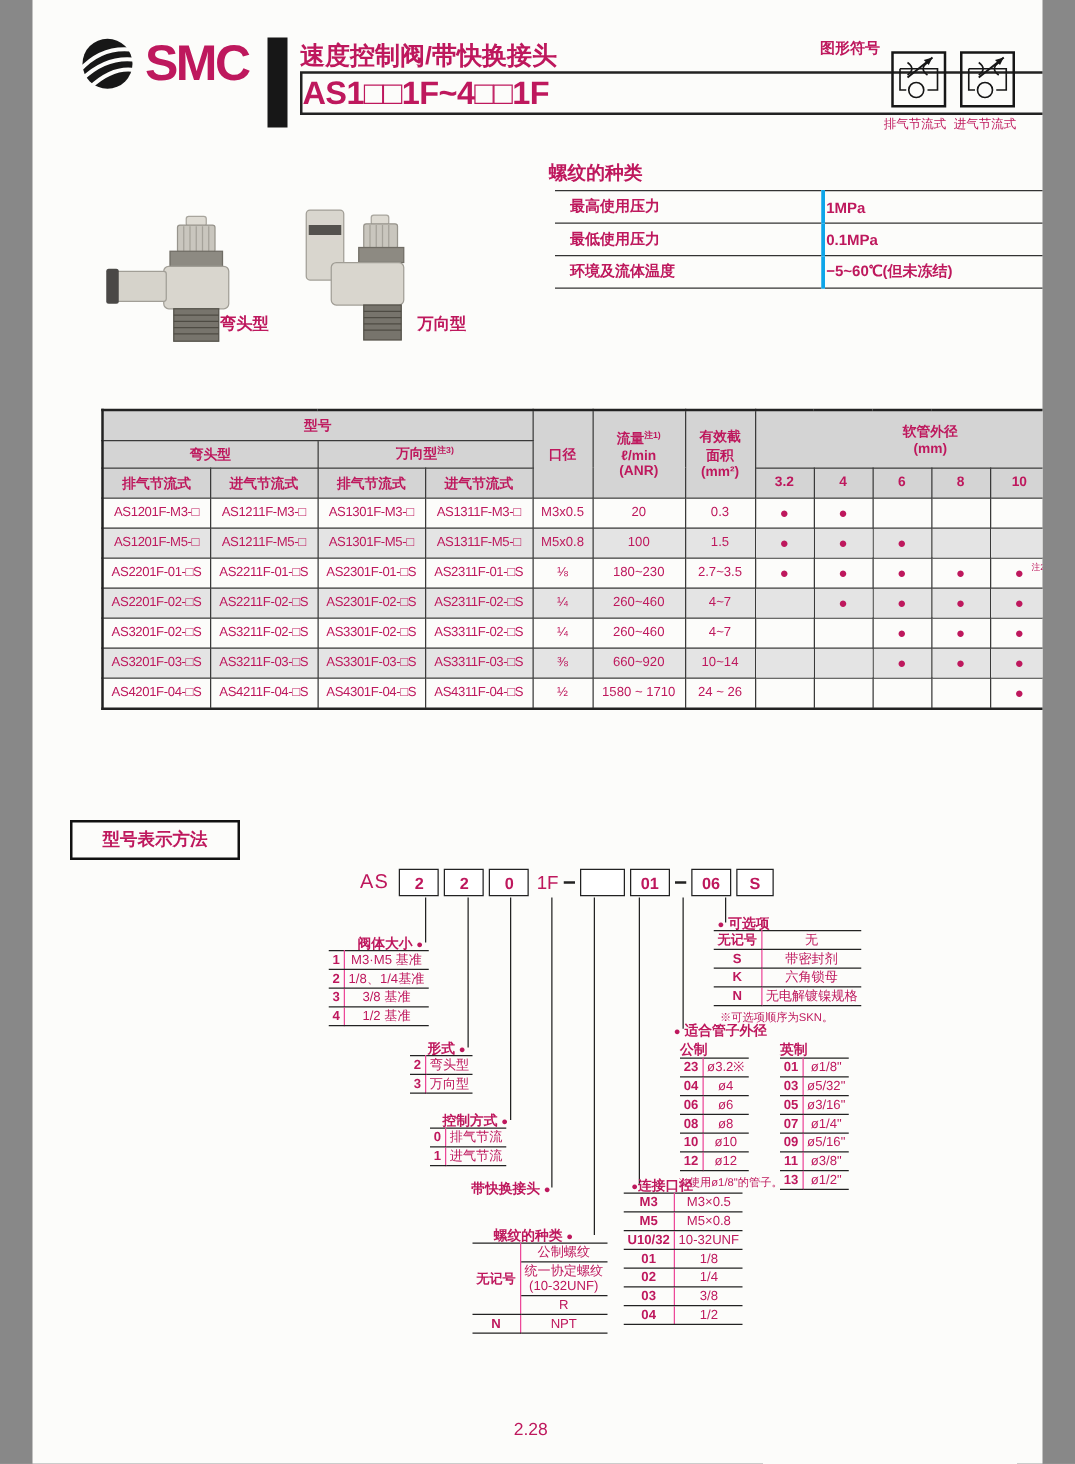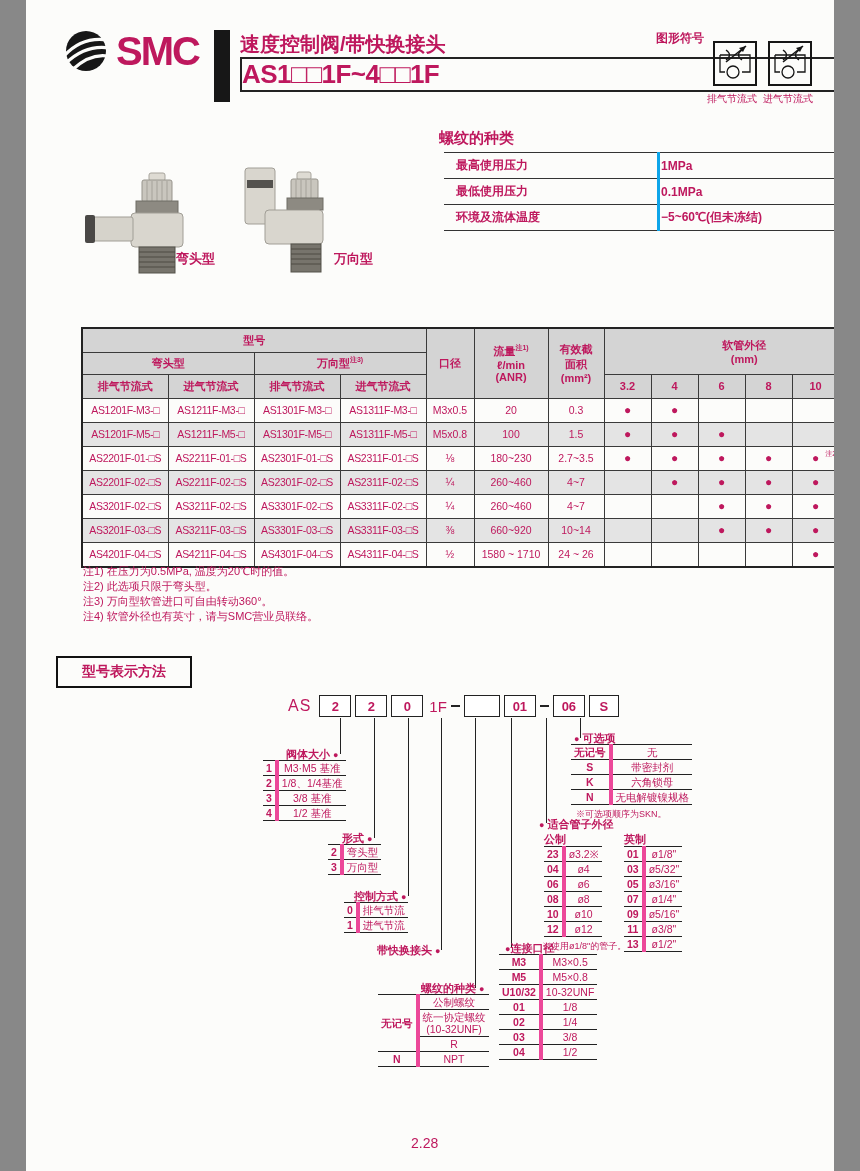--- a/index.html
+++ b/index.html
@@ -58,21 +58,21 @@
         display:flex;align-items:center;justify-content:center;background:#fff;}
   .mbox.blank{width:34px;}
   .mbox.s{width:28px;}
   .mid{font-size:15px;margin-left:2px;}
   .dash{width:9px;height:1.5px;background:#222;}
   .vline{position:absolute;width:1px;background:#222;}
   .dlabel{position:absolute;font-size:11px;font-weight:bold;white-space:nowrap;}
   .cdot{font-size:9px;}
   .mini{position:absolute;border-collapse:collapse;font-size:10.5px;line-height:12px;background:transparent;}
   .mini td{border-top:1px solid #222;border-bottom:1px solid #222;padding:1px 3px;}
-  .mini td.code{font-weight:bold;text-align:center;border-right:4px solid #ec4899;}
+  .mini td.code{font-weight:bold;text-align:center;border-right:1px solid #ec4899;}
   .mini td.val{text-align:center;}
   .mini td.pre{white-space:pre-line;}
   .subl{position:absolute;font-size:11px;font-weight:bold;}
   .fnote{position:absolute;font-size:9px;}
 
   .pageno{left:385px;top:1135px;font-size:14px;}
 </style>
 </head>
 <body>
 
@@ -338,26 +338,20 @@
           <td class="dotc"></td>
           <td class="dotc"></td>
           <td class="dotc"></td>
           <td class="dotc"></td>
           <td class="dotc"><span class="dot">●</span></td>
           <td class="dotc"><span class="dot">●</span></td>
         </tr>
       </tbody>
   </table>
 
-  <div class="abs notes" id="notes">
-      <div>注1) 在压力为0.5MPa, 温度为20℃时的值。</div>
-      <div>注2) 此选项只限于弯头型。</div>
-      <div>注3) 万向型软管进口可自由转动360°。</div>
-      <div>注4) 软管外径也有英寸，请与SMC营业员联络。</div>
-    </div>
 
   <div class="abs dtitle">型号表示方法</div>
 
   <div class="abs mline">
     <span class="pre">AS</span>
     <span class="mbox">2</span>
     <span class="mbox">2</span>
     <span class="mbox">0</span>
     <span class="mid">1F</span>
     <span class="dash"></span>
@@ -374,21 +368,21 @@
   <div class="vline" style="left:415px;top:718px;height:232px;"></div>
   <div class="vline" style="left:449px;top:718px;height:270px;"></div>
   <div class="vline" style="left:485px;top:718px;height:229px;"></div>
   <div class="vline" style="left:520px;top:718px;height:105px;"></div>
   <div class="vline" style="left:554px;top:718px;height:20px;"></div>
 
   <div class="dlabel" style="left:260px;top:747px;"><span>阀体大小</span> <span class="cdot">●</span></div>
   <div class="dlabel" style="left:316px;top:831px;"><span>形式</span> <span class="cdot">●</span></div>
   <div class="dlabel" style="left:328px;top:889px;"><span>控制方式</span> <span class="cdot">●</span></div>
   <div class="dlabel" style="left:351px;top:943px;"><span>带快换接头</span> <span class="cdot">●</span></div>
-  <div class="dlabel" style="left:395px;top:981px;"><span>螺纹的种类</span> <span class="cdot">●</span></div>
+  <div class="dlabel" style="left:369px;top:981px;"><span>螺纹的种类</span> <span class="cdot">●</span></div>
   <div class="dlabel" style="left:479px;top:941px;"><span class="cdot">●</span><span>连接口径</span></div>
   <div class="dlabel" style="left:513px;top:817px;"><span class="cdot">●</span> <span>适合管子外径</span></div>
   <div class="dlabel" style="left:548px;top:731px;"><span class="cdot">●</span> <span>可选项</span></div>
 
   <table class="mini" style="left:237px;top:760px;">
       <tbody id="t-body-size">
         <tr>
           <td class="code">1</td>
           <td class="val">M3·M5 基准</td>
         </tr>

